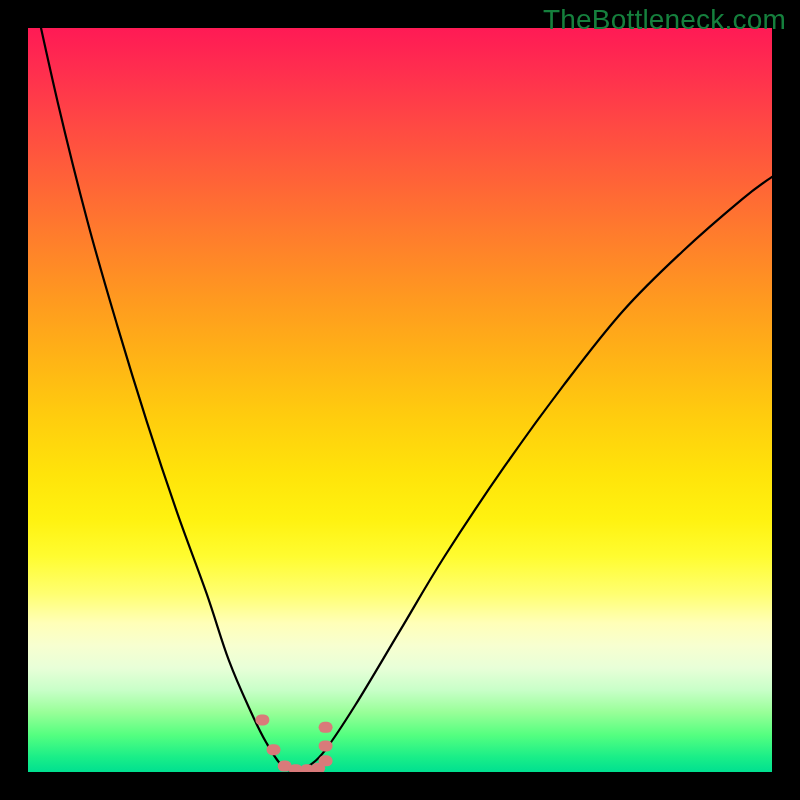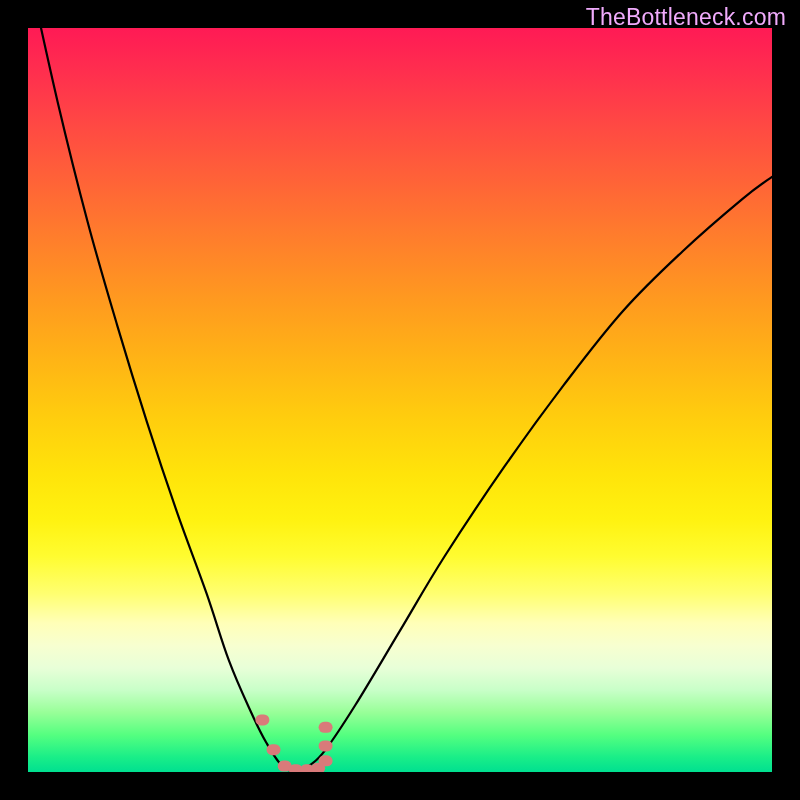--- a/index.html
+++ b/index.html
@@ -54,22 +54,22 @@
   }
   .curve-layer {
     position: absolute;
     left: 0; top: 0;
     width: 744px; height: 744px;
   }
   .watermark {
     position: absolute;
     top: 4px;
     right: 14px;
-    color: #f0abfc;
-    font-size: 23px;
+    color: #15803d;
+    font-size: 28px;
     font-weight: 400;
     letter-spacing: 0.2px;
     font-family: Arial, Helvetica, sans-serif;
   }
 </style>
 </head>
 <body>
 
 <div class="frame">
   <div class="plot">

